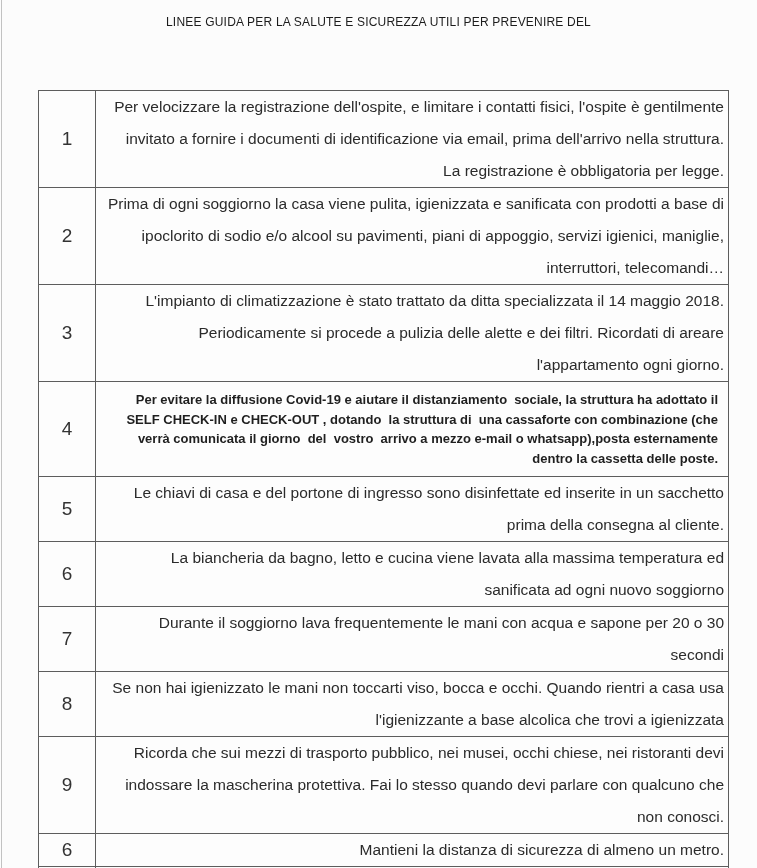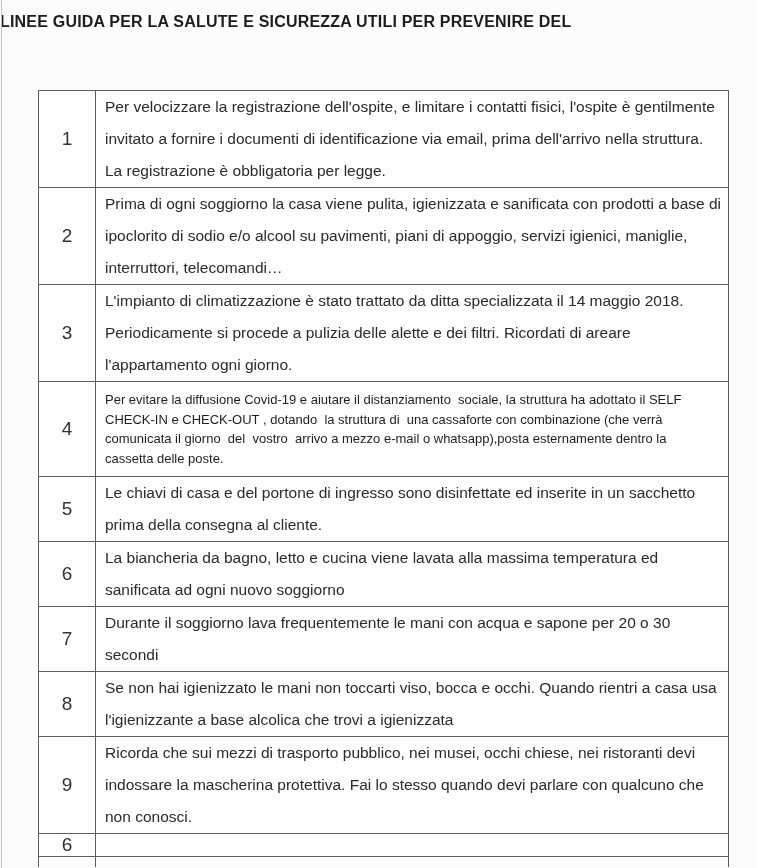--- a/index.html
+++ b/index.html
@@ -16,23 +16,23 @@
   .page-edge {
     position: absolute;
     left: 1px;
     top: 0;
     width: 1px;
     height: 868px;
     background: #c2c2c2;
   }
   .title-block {
     margin-top: 7px;
-    text-align: left;
-    font-weight: bold;
-    font-size: 16px;
+    text-align: center;
+    font-weight: normal;
+    font-size: 12px;
     line-height: 30px;
     color: #1c1c1c;
     letter-spacing: 0.2px;
   }
   .doc-table {
     position: absolute;
     left: 38px;
     top: 90px;
     width: 691px;
     border: 1px solid #5d5d5d;
@@ -57,23 +57,24 @@
     box-sizing: border-box;
   }
   .text-cell {
     flex: 1;
     padding: 0 4px 0 9px;
     font-size: 15.5px;
     line-height: 32px;
     white-space: pre-wrap;
     color: #2b2b2b;
     box-sizing: border-box;
+    text-align: right;
   }
   .t-row.bold-row .text-cell {
-    font-weight: normal;
+    font-weight: bold;
     font-size: 13px;
     line-height: 19.5px;
     padding-top: 8px;
     padding-bottom: 8px;
     padding-right: 10px;
     color: #1f1f1f;
   }
   .t-row.partial-row {
     height: 10px;
     border-bottom: none;
@@ -135,20 +136,21 @@
       <div class="text-cell">Se non hai igienizzato le mani non toccarti viso, bocca e occhi. Quando rientri a casa usa l'igienizzante a base alcolica che trovi a igienizzata</div>
     </div>
 
     <div class="t-row">
       <div class="num-cell">9</div>
       <div class="text-cell">Ricorda che sui mezzi di trasporto pubblico, nei musei, occhi chiese, nei ristoranti devi indossare la mascherina protettiva. Fai lo stesso quando devi parlare con qualcuno che non conosci.</div>
     </div>
 
     <div class="t-row">
       <div class="num-cell">6</div>
+      <div class="text-cell">Mantieni la distanza di sicurezza di almeno un metro.</div>
     </div>
   </div>
   <div class="t-row partial-row">
     <div class="num-cell"></div>
     <div class="text-cell">
       
     </div>
   </div>
 </div>
 

